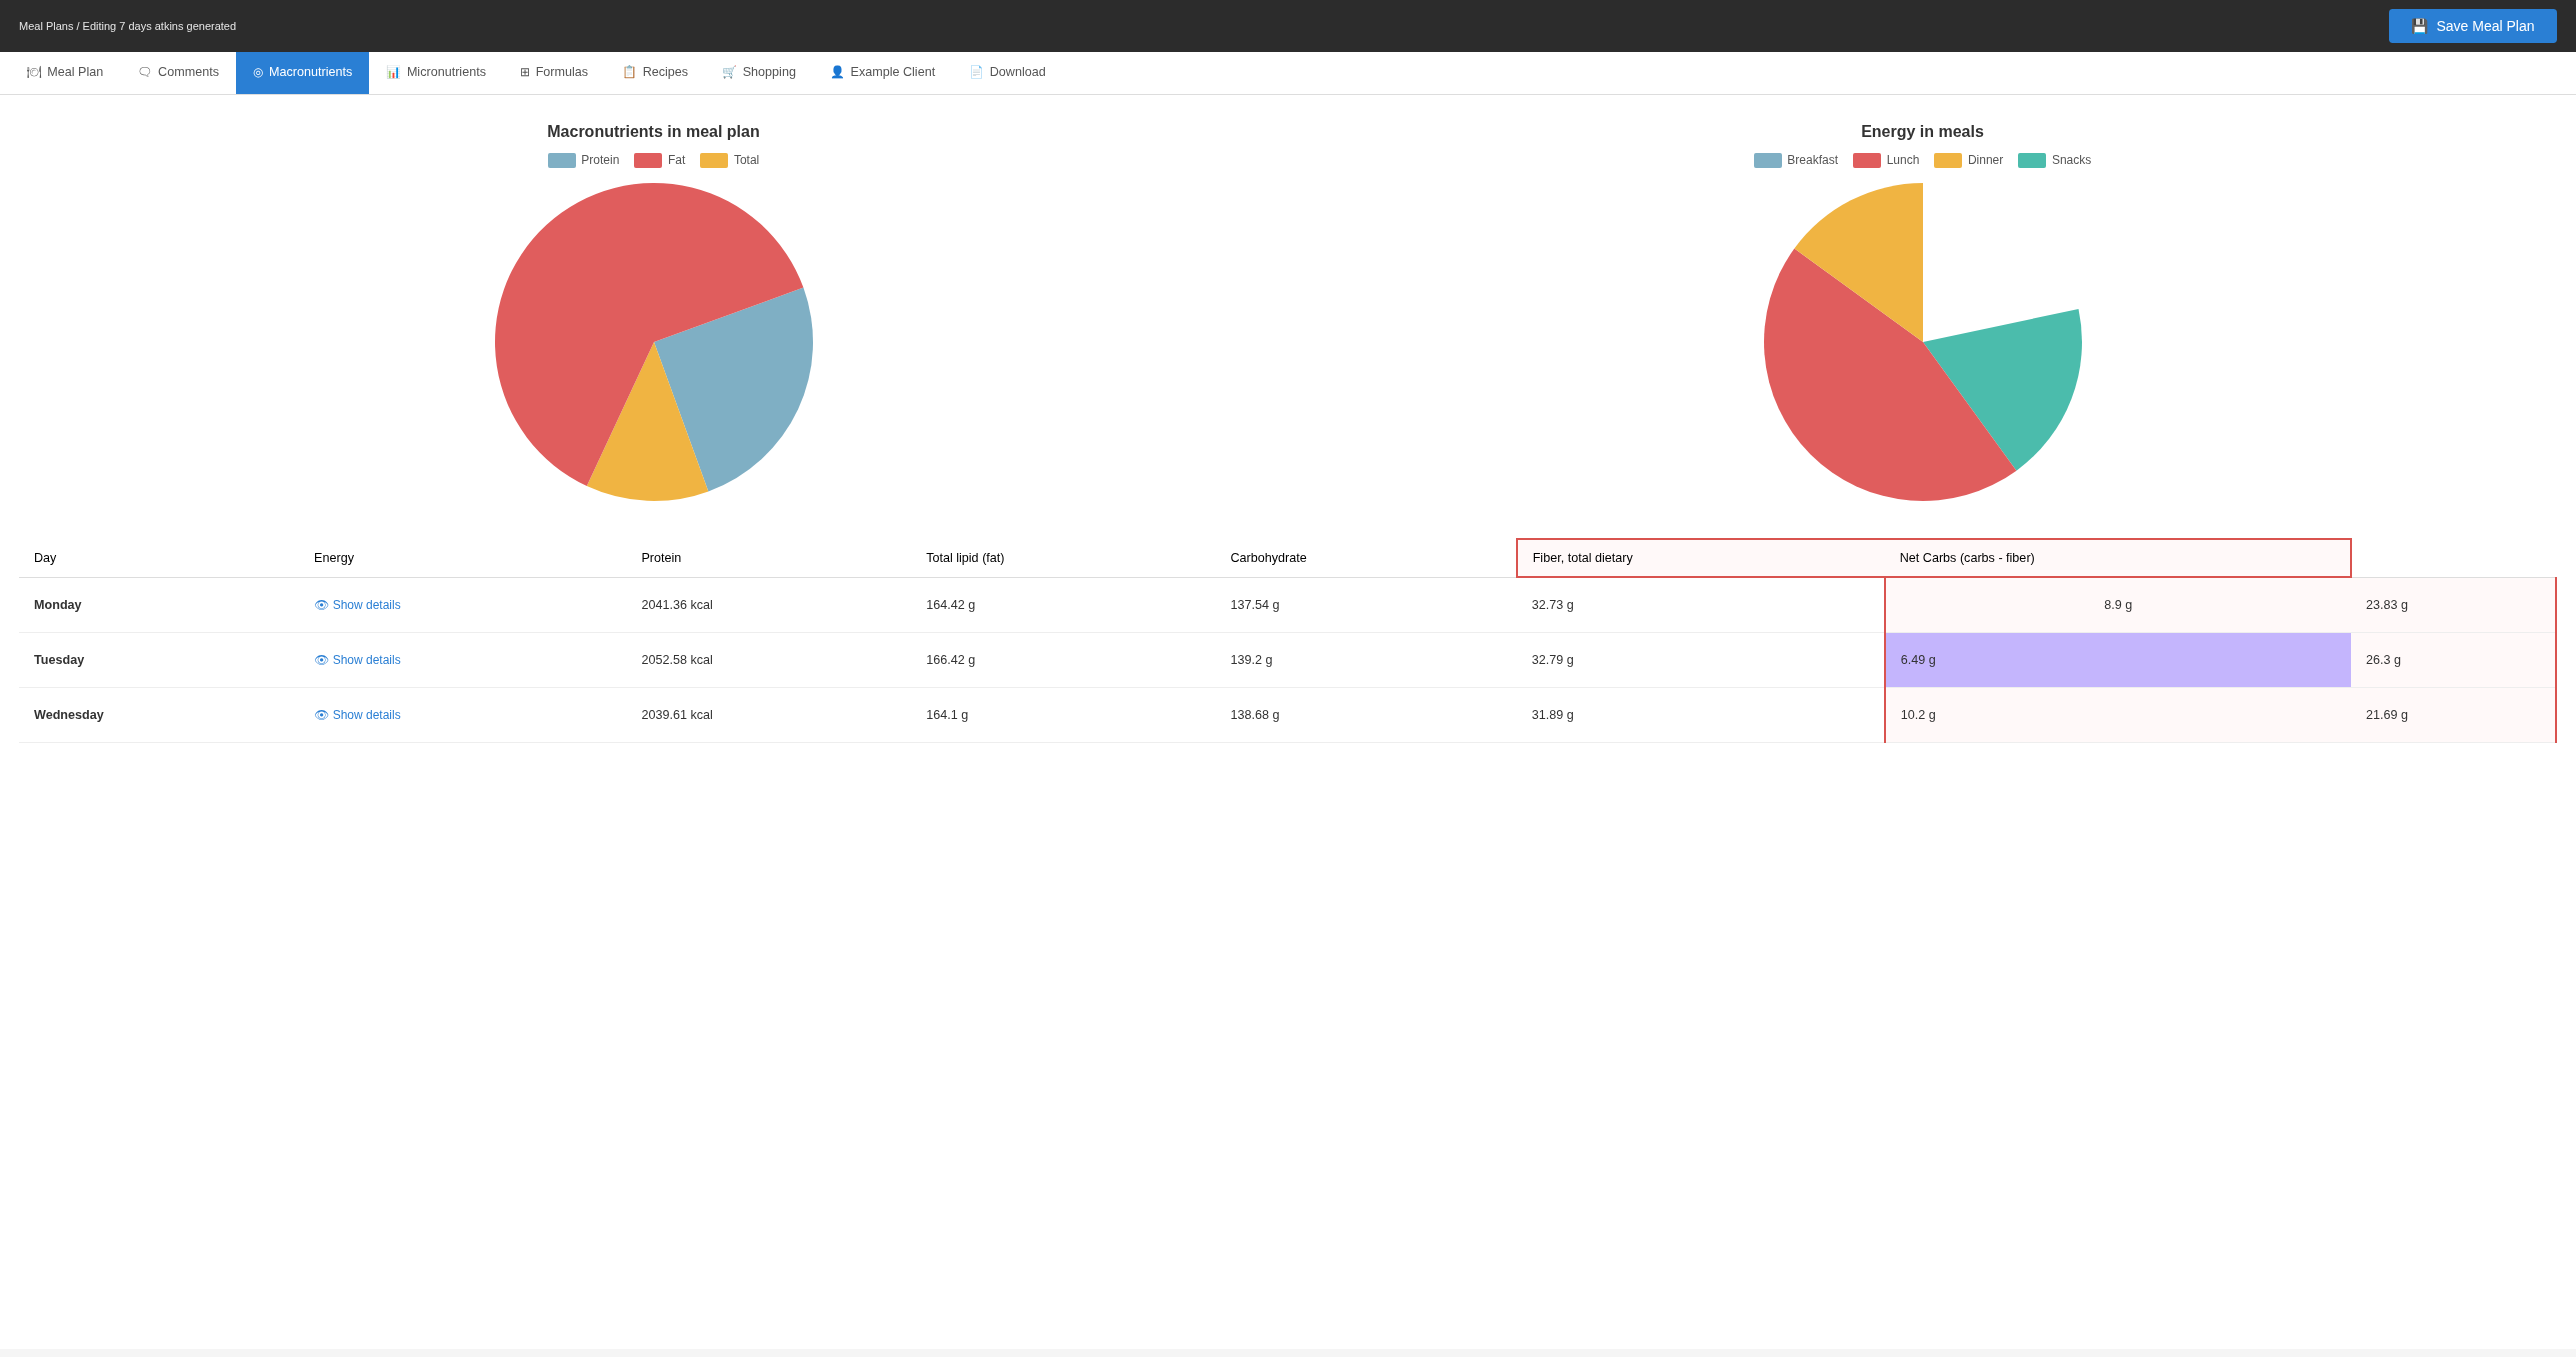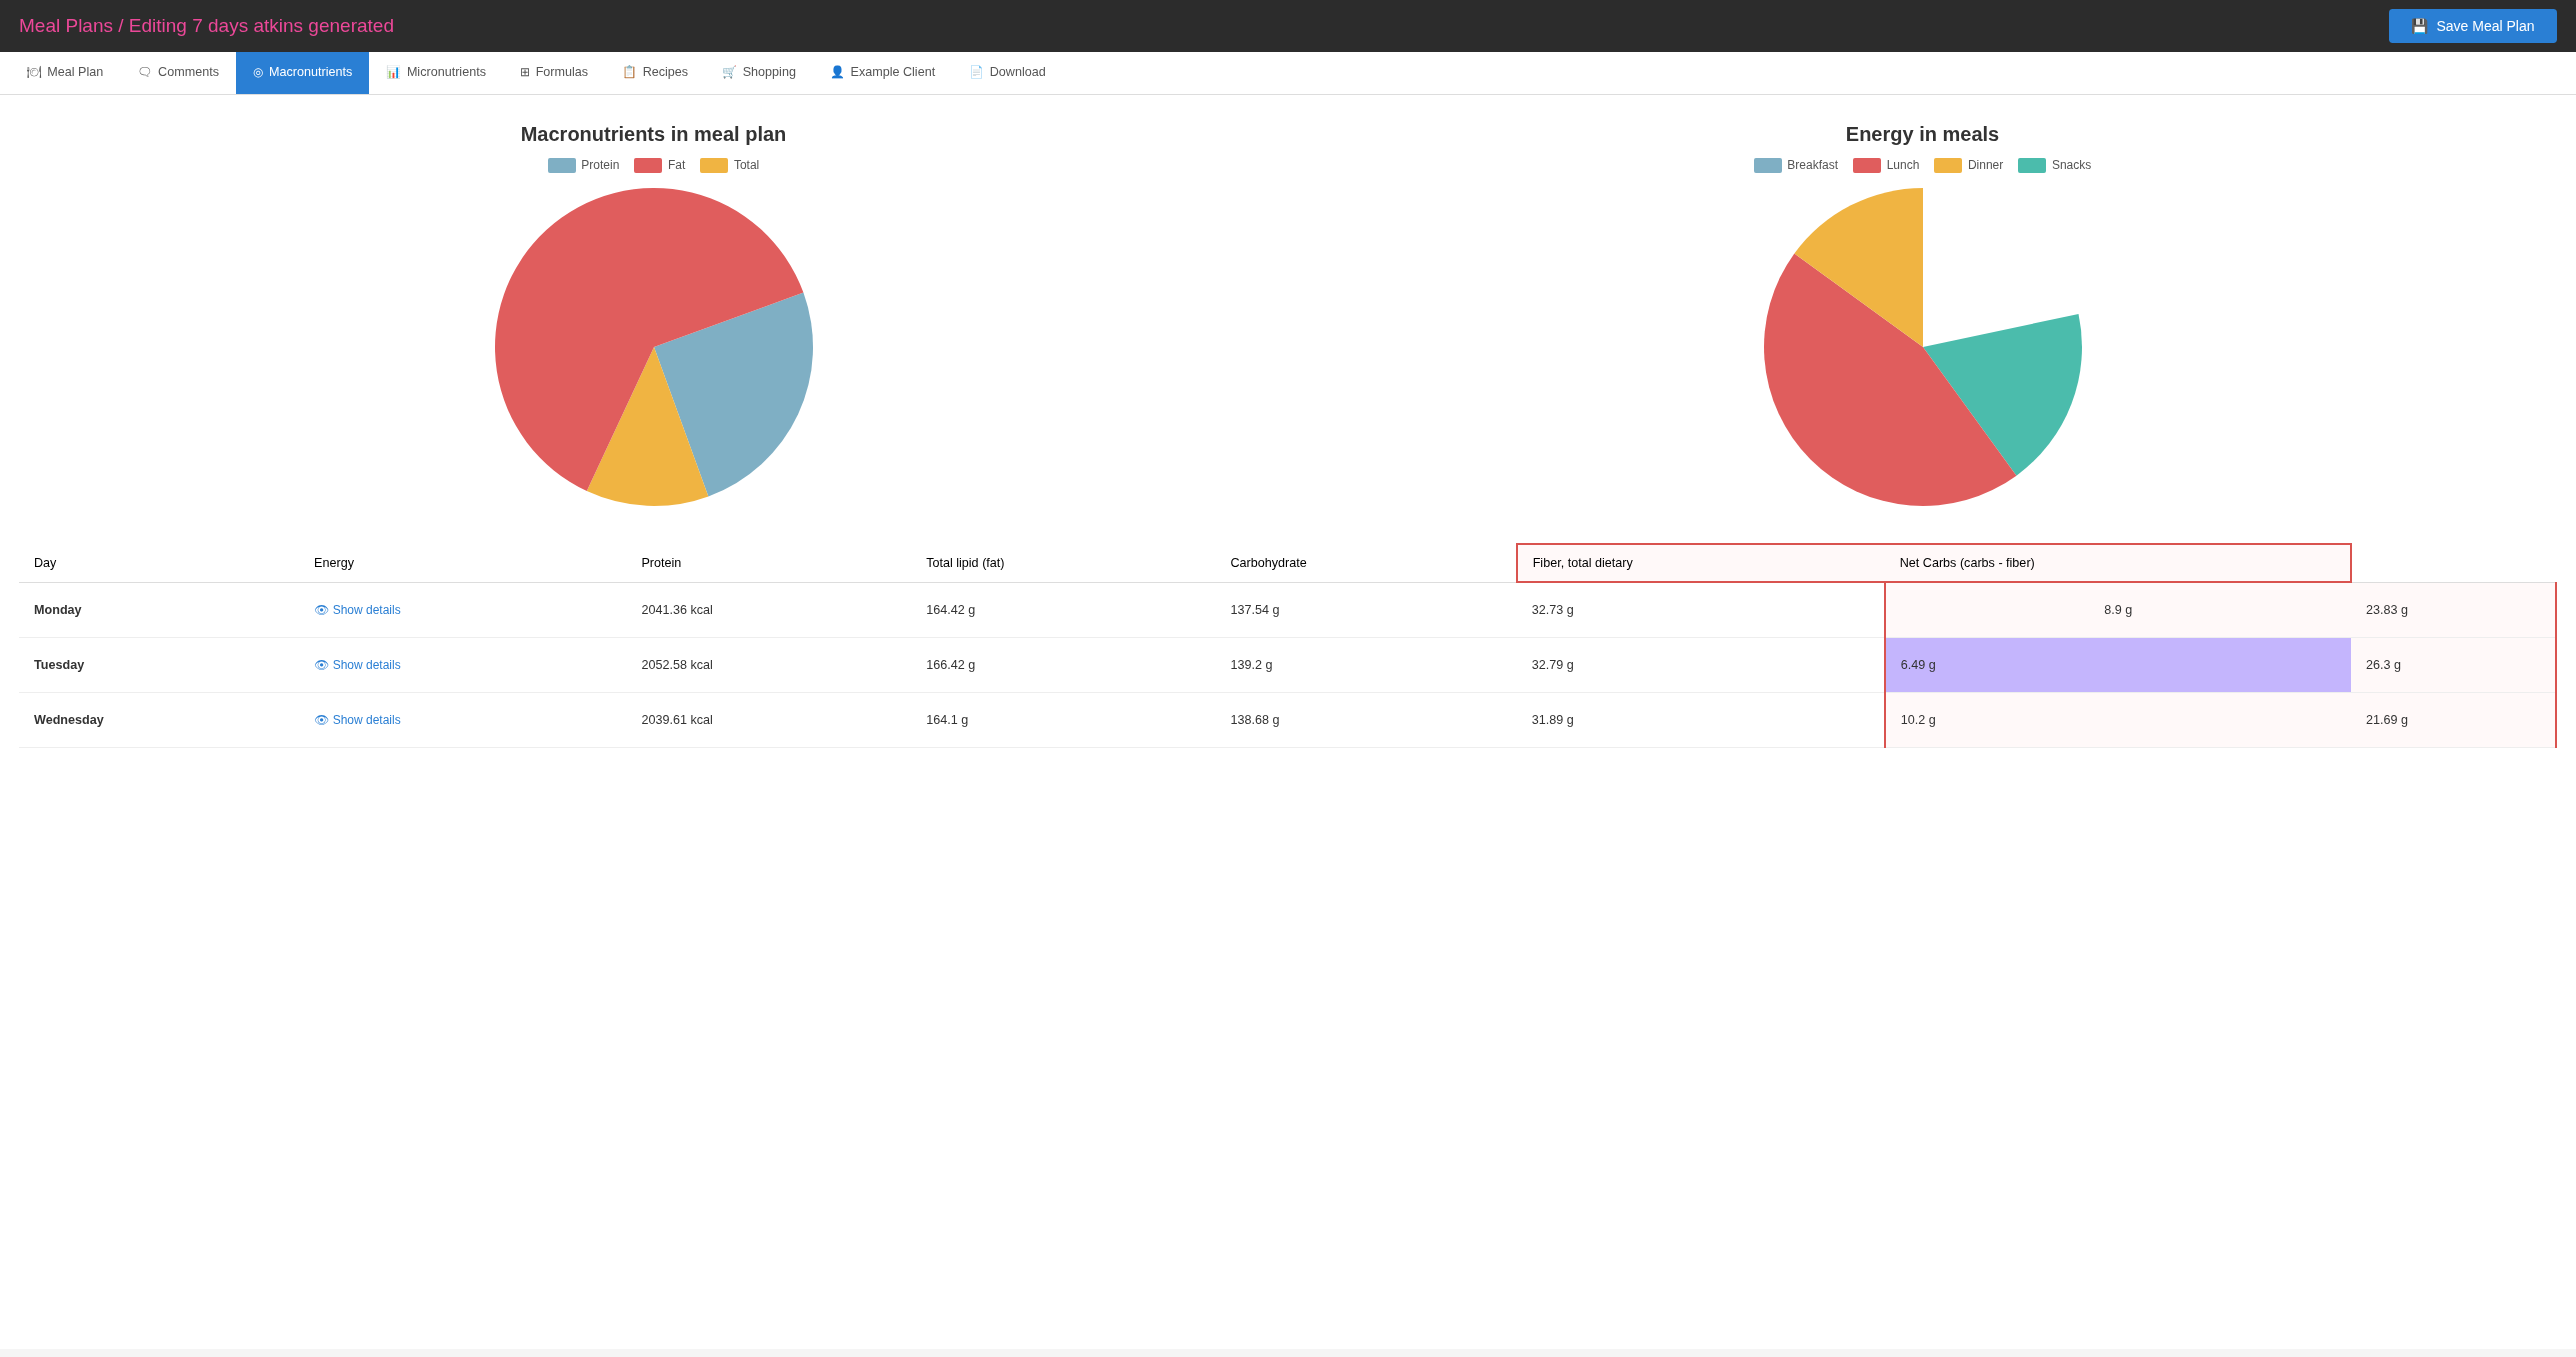--- a/index.html
+++ b/index.html
@@ -8,21 +8,21 @@
     
     .top-bar {
       background: #2c2c2c;
       color: #fff;
       display: flex;
       align-items: center;
       justify-content: space-between;
       padding: 0 19px;
       height: 52px;
     }
-    .breadcrumb { font-size: 19px; color: #ec4899; }
+    .breadcrumb { font-size: 11px; color: #e5e5e5; }
     .save-btn {
       background: #2a7fd4;
       color: #fff;
       border: none;
       padding: 9.4px 22.5px;
       border-radius: 3.7px;
       font-size: 14px;
       cursor: pointer;
       display: flex;
       align-items: center;
@@ -71,21 +71,21 @@
       margin-bottom: 28px;
       padding: 9.4px 0;
     }
     .chart-container {
       display: flex;
       flex-direction: column;
       align-items: center;
       width: 45%;
     }
     .chart-title {
-      font-size: 20px;
+      font-size: 16px;
       font-weight: 600;
       margin-bottom: 11.2px;
       color: #333;
     }
     .legend {
       display: flex;
       gap: 15px;
       margin-bottom: 15px;
       align-items: center;
       flex-wrap: wrap;

